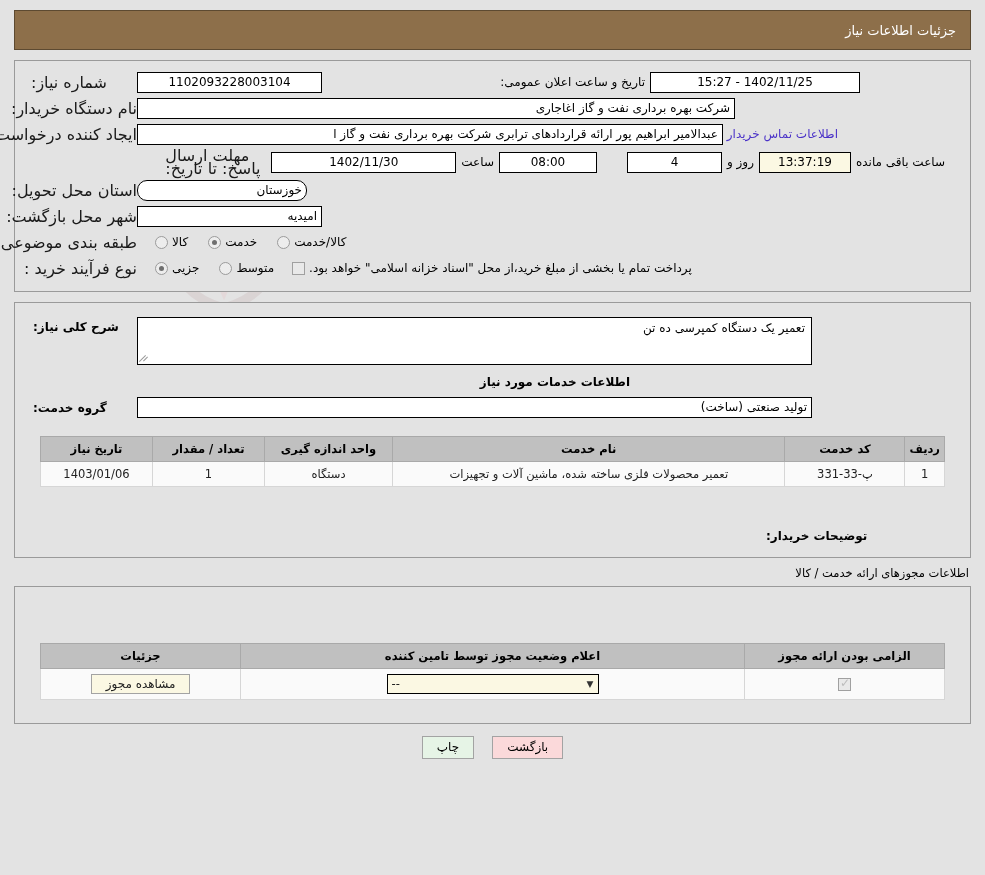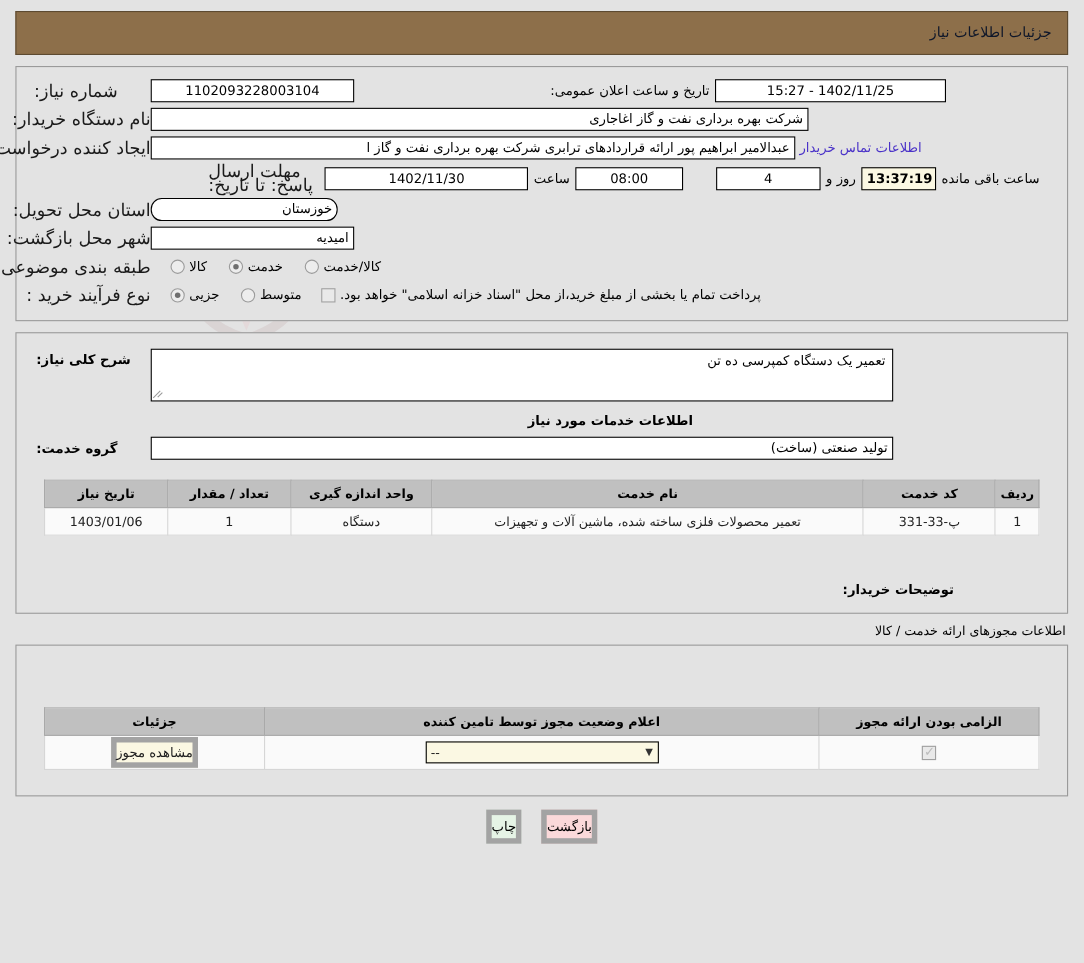--- a/index.html
+++ b/index.html
@@ -45,21 +45,21 @@
   }
 
   .layer { position: relative; z-index: 2; }
 
   
   .header-bar {
     margin: 10px 14px 0 14px;
     height: 40px;
     background: #8d6f4a;
     border: 1px solid #5d4a31;
-    color: #0f172a;
+    color: #ffffff;
     display: flex;
     align-items: center;
     justify-content: flex-start;
     padding: 0 14px;
     font-size: 13px;
   }
 
   
   .panel {
     margin: 10px 14px 0 14px;
@@ -231,22 +231,22 @@
   .permit-panel {
     margin: 6px 14px 0 14px;
     border: 1px solid #9a9a9a;
     background: #e3e3e3;
     height: 138px;
     padding-top: 56px;
   }
   .permit-table-wrap { display: flex; justify-content: center; }
 
   .btn {
-    border: 5px solid #a3a3a3;
-    padding: 2px 0;
+    border: 1px solid #a3a3a3;
+    padding: 2px 14px;
     font-size: 12px;
     background: #e9e9e9;
     cursor: pointer;
     line-height: 17px;
   }
   .btn.cream { background: #fbf8e3; }
   .btn.print { background: #e6f4e6; }
   .btn.back  { background: #fbd9da; }
 
   .select-cell {
@@ -312,21 +312,21 @@
       <div class="row">
         <div style="width:118px;"></div>
         <div class="link">اطلاعات تماس خریدار</div>
         <div class="fld rtl-text" style="flex:1;">عبدالامیر ابراهیم پور ارائه قراردادهای ترابری شرکت بهره برداری نفت و گاز ا</div>
         <div class="lbl w140">ایجاد کننده درخواست:</div>
       </div>
 
       <div class="row">
         <div style="width:10px;"></div>
         <div class="inline-label">ساعت باقی مانده</div>
-        <div class="fld num cream" style="width:68px;font-weight:bold;">13:37:19</div>
+        <div class="fld num cream" style="width:92px;">13:37:19</div>
         <div class="inline-label">روز و</div>
         <div class="fld num" style="width:95px;">4</div>
         <div style="width:30px;"></div>
         <div class="fld num" style="width:98px;">08:00</div>
         <div class="inline-label">ساعت</div>
         <div class="fld num" style="width:185px;">1402/11/30</div>
         <div class="lbl w140" style="white-space:normal; line-height:13px;">مهلت ارسال پاسخ: تا تاریخ:</div>
       </div>
 
       <div class="row">

